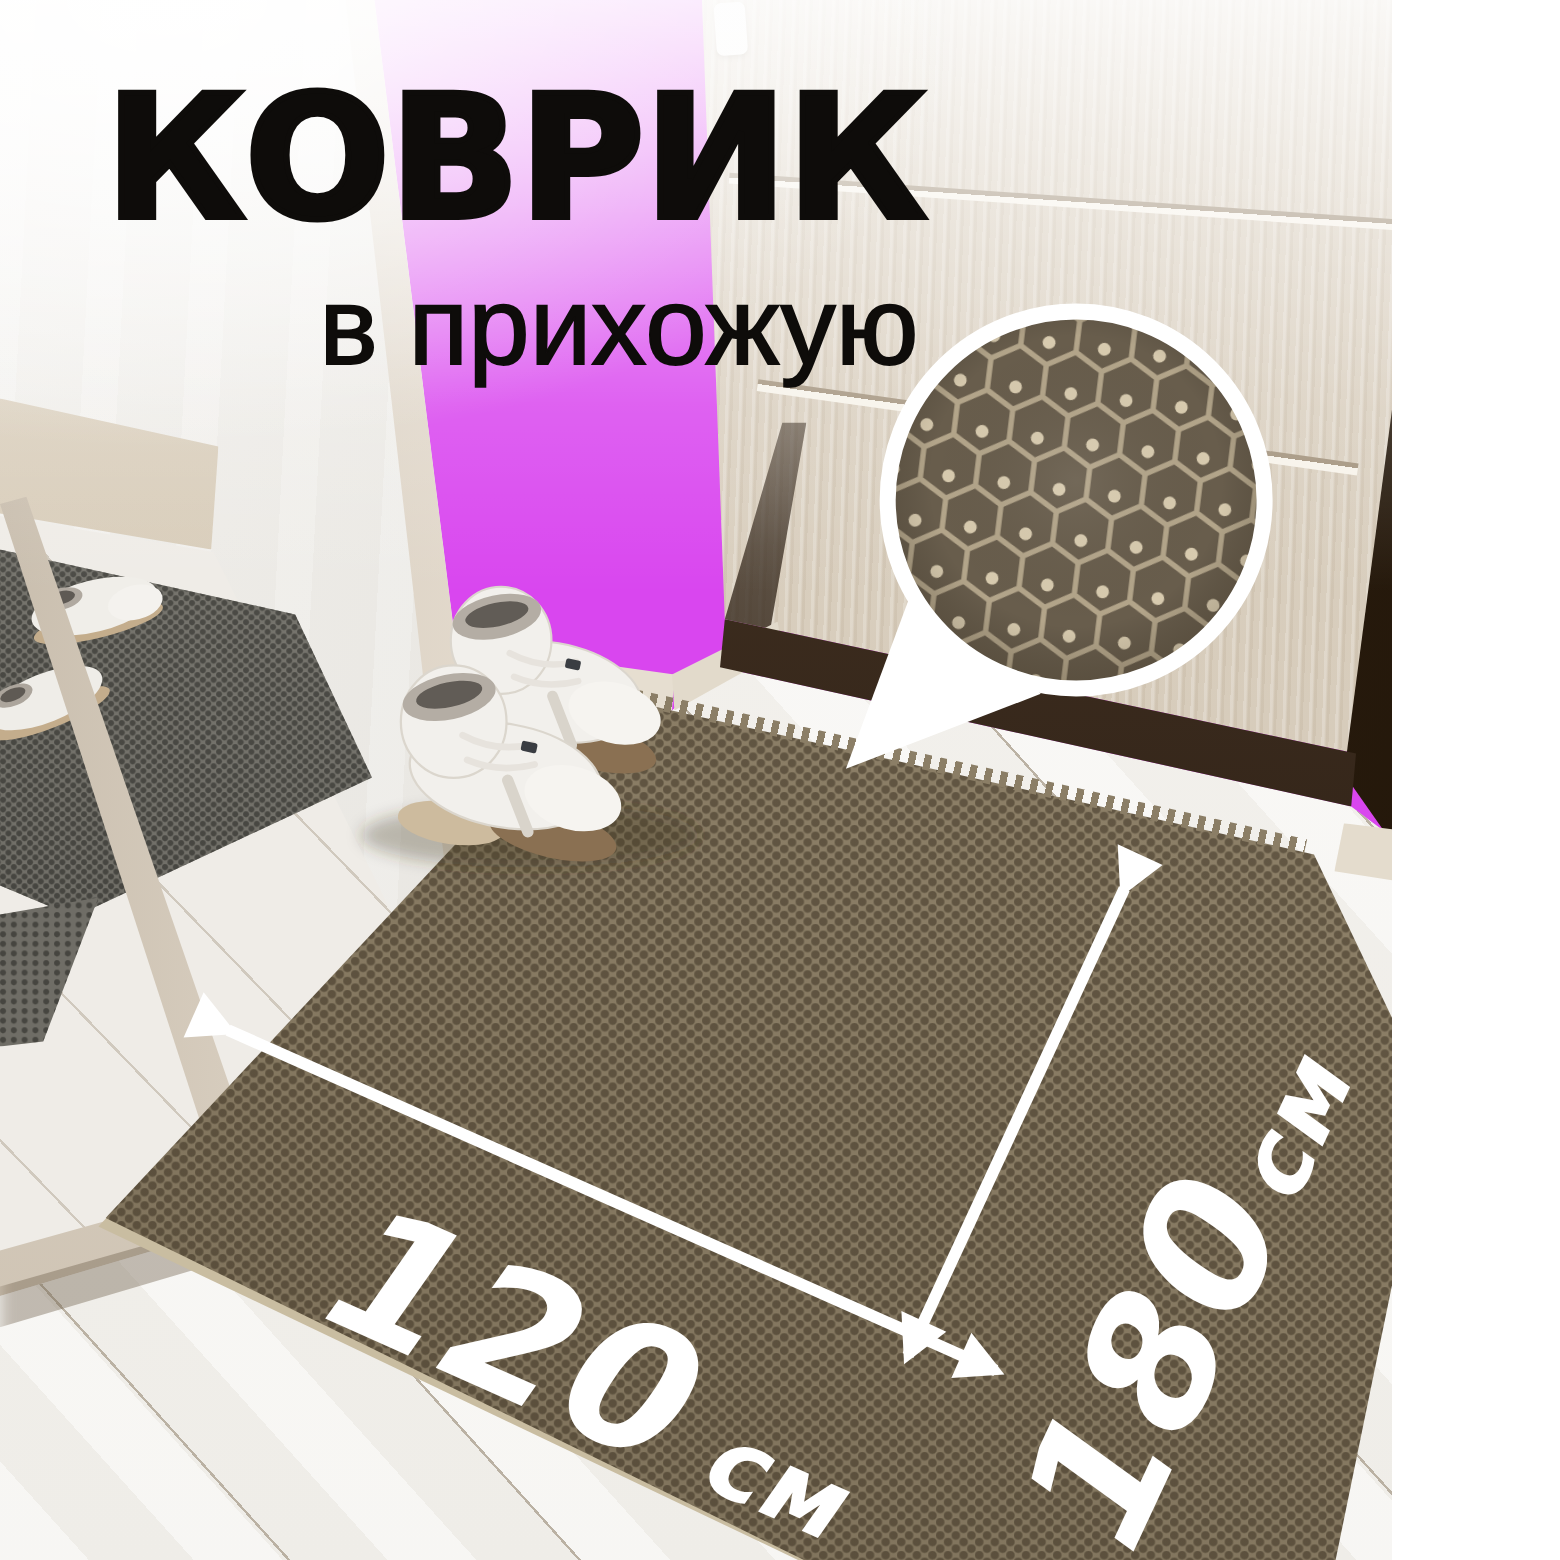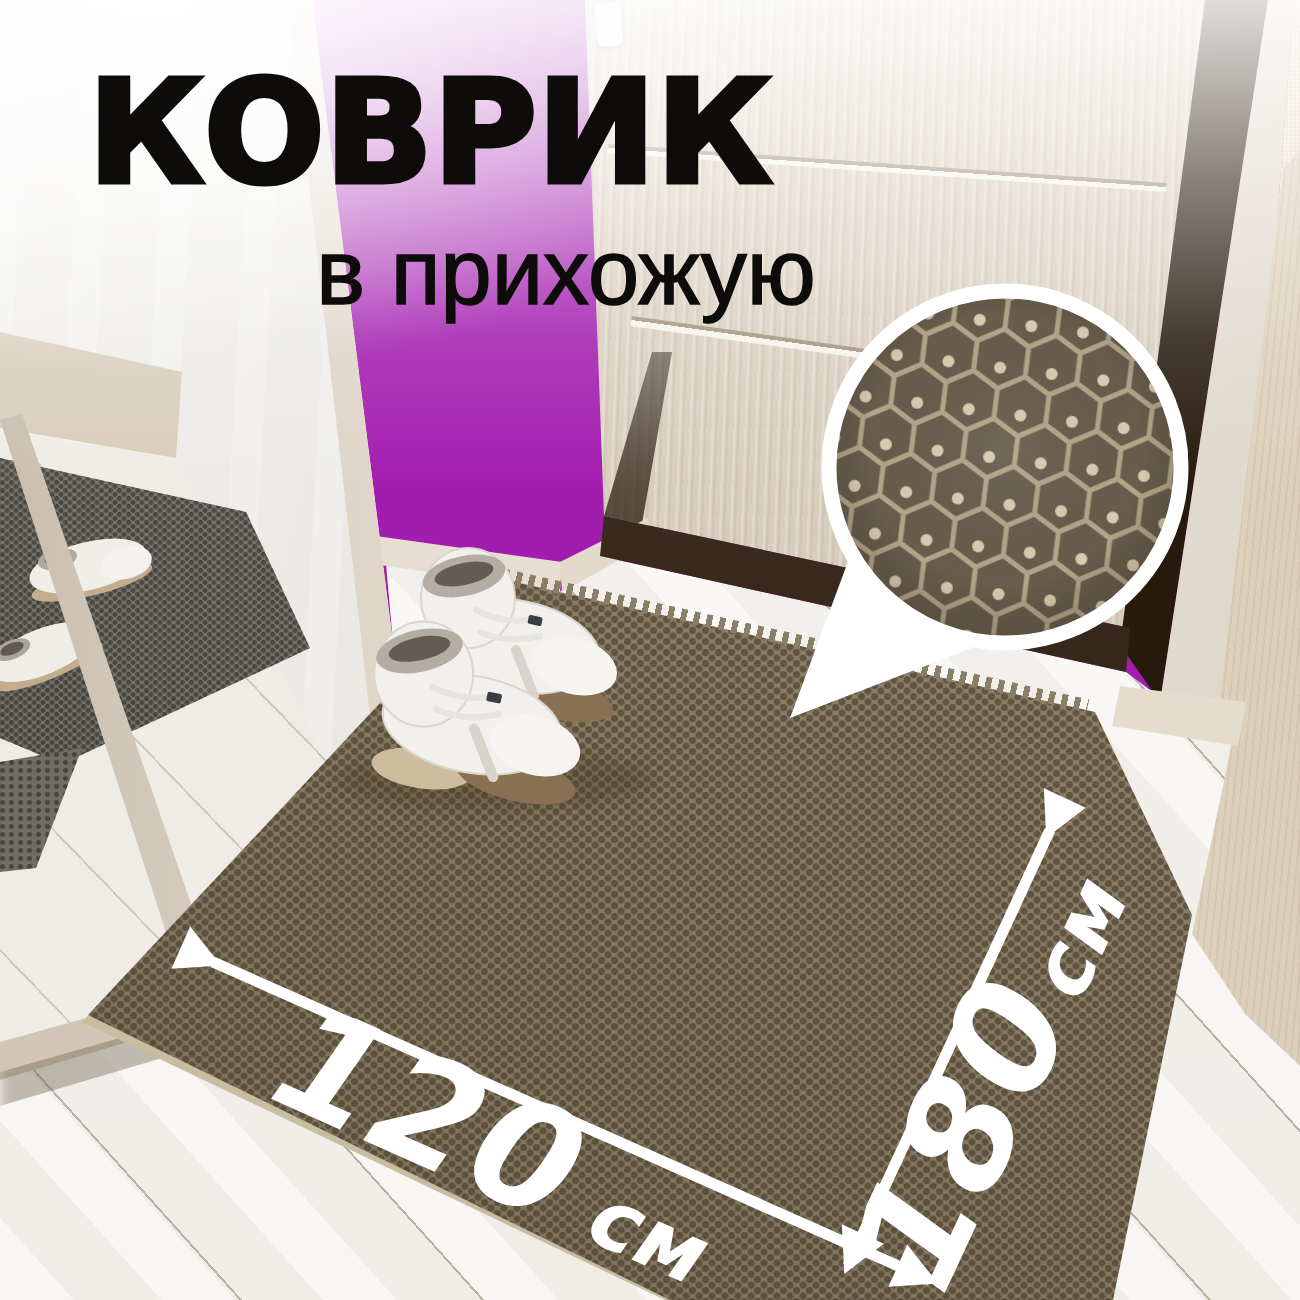--- a/index.html
+++ b/index.html
@@ -1,16 +1,16 @@
 <!DOCTYPE html>
 <html><head>
 <meta charset="utf-8">
 <style>
   html,body{margin:0;padding:0;background:#ffffff;}
-  .canvas{position:relative;width:1300px;height:1300px;overflow:hidden;background:#a21caf;
+  .canvas{position:relative;width:1160px;height:1300px;overflow:hidden;background:#d946ef;
           font-family:"DejaVu Sans",sans-serif;}
   .layer{position:absolute;inset:0;}
 
   
   .wall{background:linear-gradient(115deg,#f6f4f0 0%,#f2efeа 55%,#efece6 100%);}
 
   .door{clip-path:polygon(585px 0px,1205px 0px,1130px 628px,604px 516px);
         background:
         repeating-linear-gradient(92deg, rgba(255,255,255,.22) 0 2px, rgba(163,144,117,.14) 4px 6px, rgba(0,0,0,0) 6px 11px),
         linear-gradient(176deg,#ded4c5 0%,#d6cbba 55%,#ccc0ad 100%);}
@@ -97,21 +97,21 @@
         transform:rotate(12.6deg);transform-origin:left top;
         background:repeating-linear-gradient(90deg,#8b7e66 0 6px,rgba(0,0,0,0) 6px 13px);}
 
   
   .haze{background:
       radial-gradient(ellipse 950px 520px at 12% 0%, rgba(255,255,255,.95), rgba(255,255,255,0) 72%),
       linear-gradient(180deg, rgba(255,255,255,.85) 0%, rgba(255,255,255,.45) 14%, rgba(255,255,255,.15) 26%, rgba(255,255,255,0) 38%);}
   .title{position:absolute;left:88px;top:62px;width:660px;text-align:center;
       font-size:142px;font-weight:bold;letter-spacing:0px;color:#0e0c0a;line-height:1;
       -webkit-text-stroke:5px #0e0c0a;}
-  .subtitle{position:absolute;left:266px;top:226px;width:600px;text-align:center;
+  .subtitle{position:absolute;left:266px;top:226px;width:600px;
       font-family:"Liberation Sans",sans-serif;font-size:92px;font-weight:normal;
       color:#0e0c0a;line-height:1;-webkit-text-stroke:1.5px #0e0c0a;}
 
   
   svg.overlay{position:absolute;inset:0;pointer-events:none;}
   svg.boots{position:absolute;inset:0;pointer-events:none;}
   svg.reflshoes{position:absolute;inset:0;}
 
   
   .dim{position:absolute;color:#ffffff;font-style:italic;font-weight:bold;

